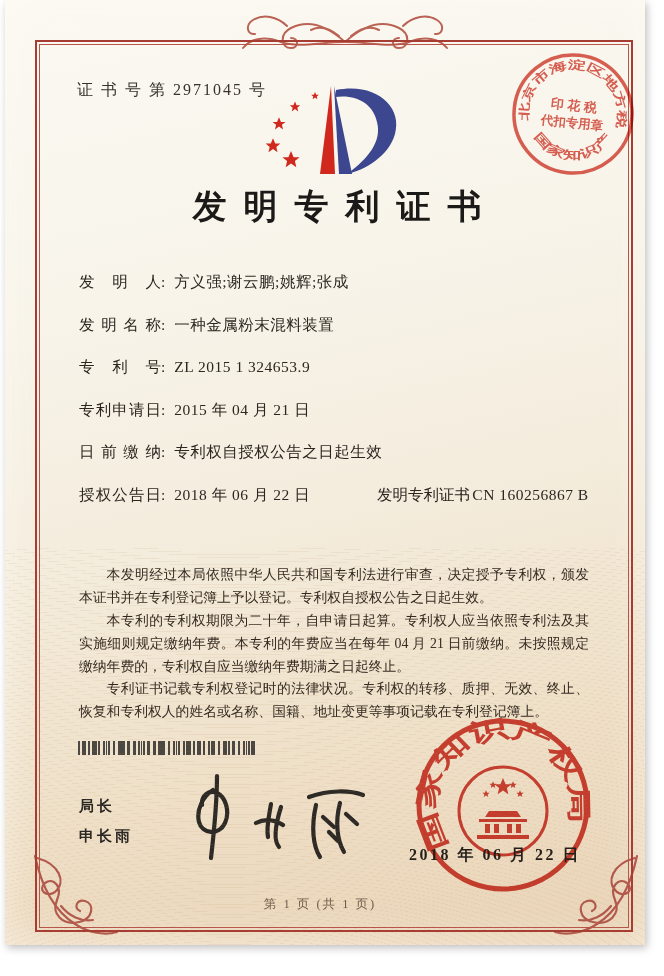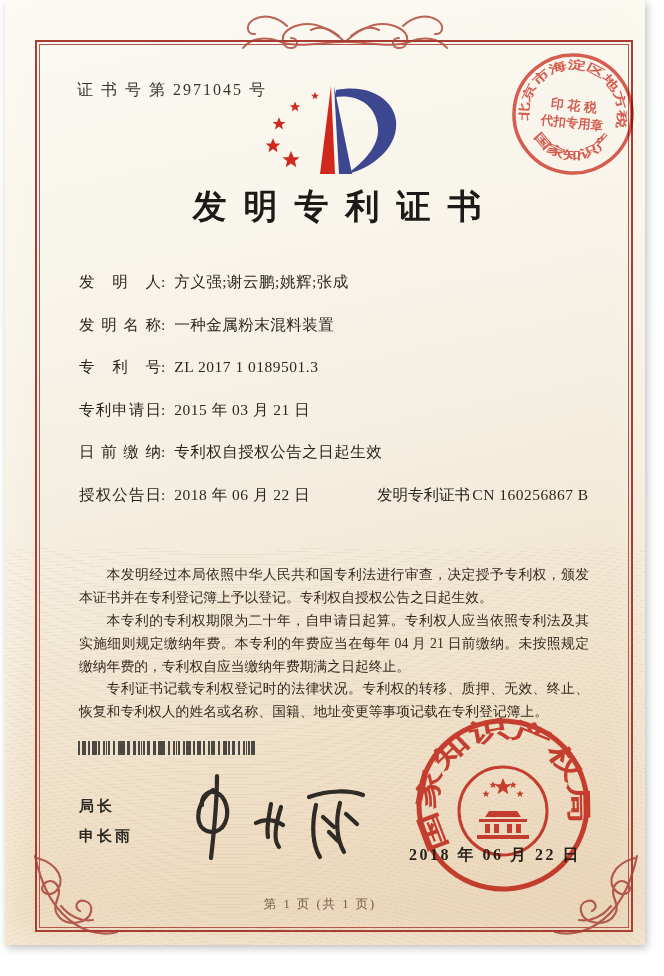--- a/index.html
+++ b/index.html
@@ -123,24 +123,24 @@
   <div class="title">发明专利证书</div>
 
   <div class="fields">
     <div class="frow">
       <span class="flabel">发明人</span><span class="fcolon">:</span><span class="fvalue">方义强;谢云鹏;姚辉;张成</span>
     </div>
     <div class="frow">
       <span class="flabel">发明名称</span><span class="fcolon">:</span><span class="fvalue">一种金属粉末混料装置</span>
     </div>
     <div class="frow">
-      <span class="flabel">专利号</span><span class="fcolon">:</span><span class="fvalue">ZL 2017 1 0189501.3</span>
-    </div>
-    <div class="frow">
-      <span class="flabel">专利申请日</span><span class="fcolon">:</span><span class="fvalue">2015 年 03 月 21 日</span>
+      <span class="flabel">专利号</span><span class="fcolon">:</span><span class="fvalue">ZL 2015 1 324653.9</span>
+    </div>
+    <div class="frow">
+      <span class="flabel">专利申请日</span><span class="fcolon">:</span><span class="fvalue">2015 年 04 月 21 日</span>
     </div>
     <div class="frow">
       <span class="flabel">日前缴纳</span><span class="fcolon">:</span><span class="fvalue">专利权自授权公告之日起生效</span>
     </div>
     <div class="frow grant-row">
       <span class="flabel">授权公告日</span><span class="fcolon">:</span><span class="fvalue">2018 年 06 月 22 日</span>
       <span class="grant-no">
         <span class="flabel">发明专利证书</span><span class="fcolon">:</span><span class="fvalue">CN 160256867 B</span>
       </span>
     </div>

